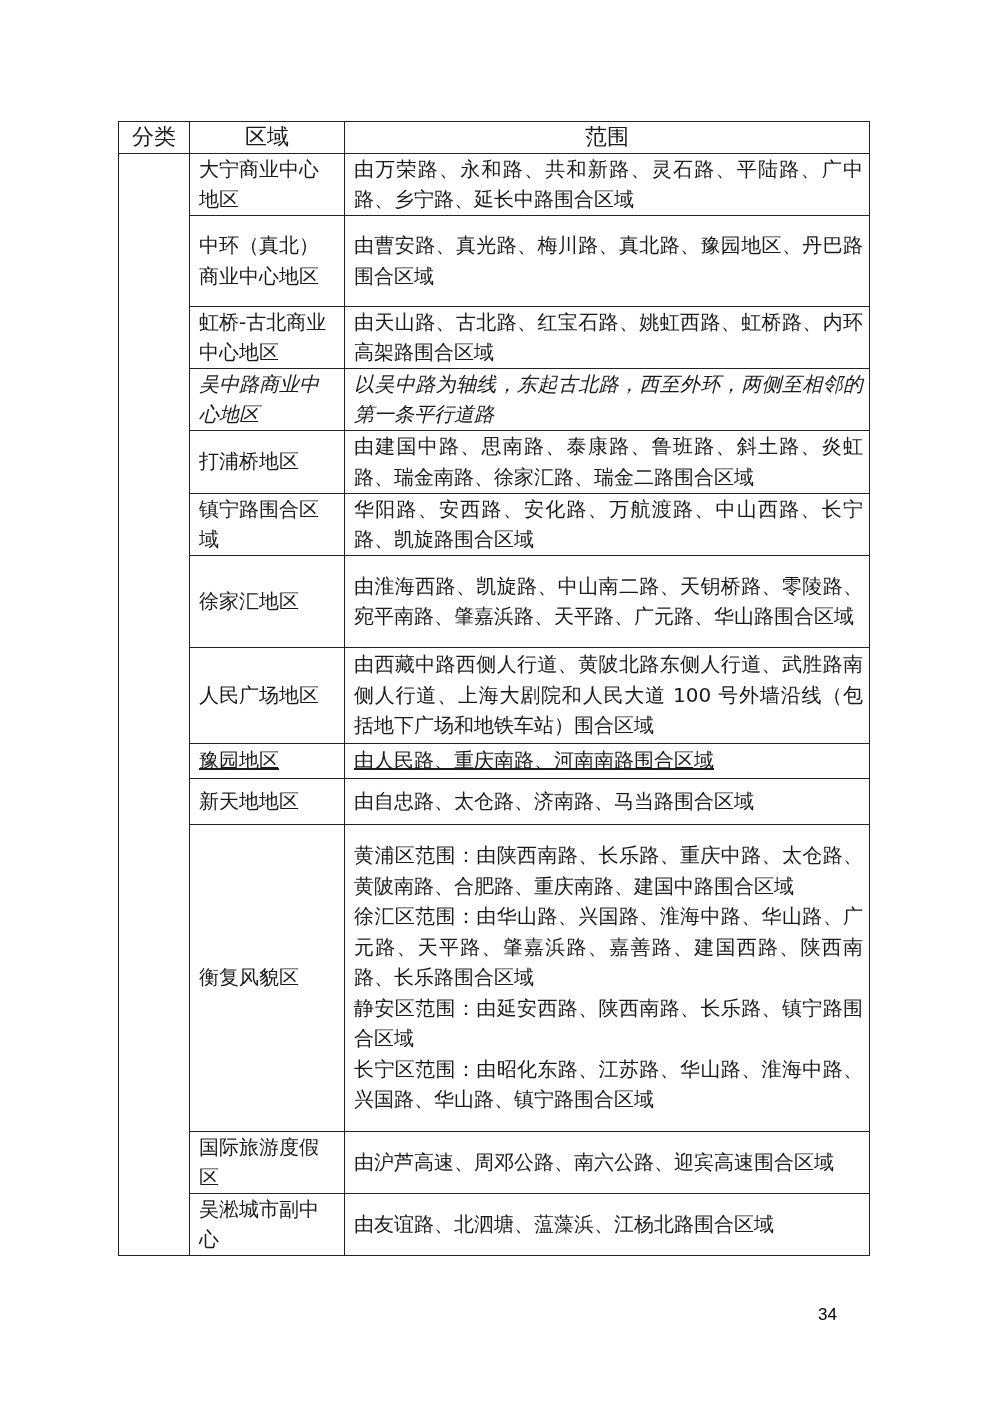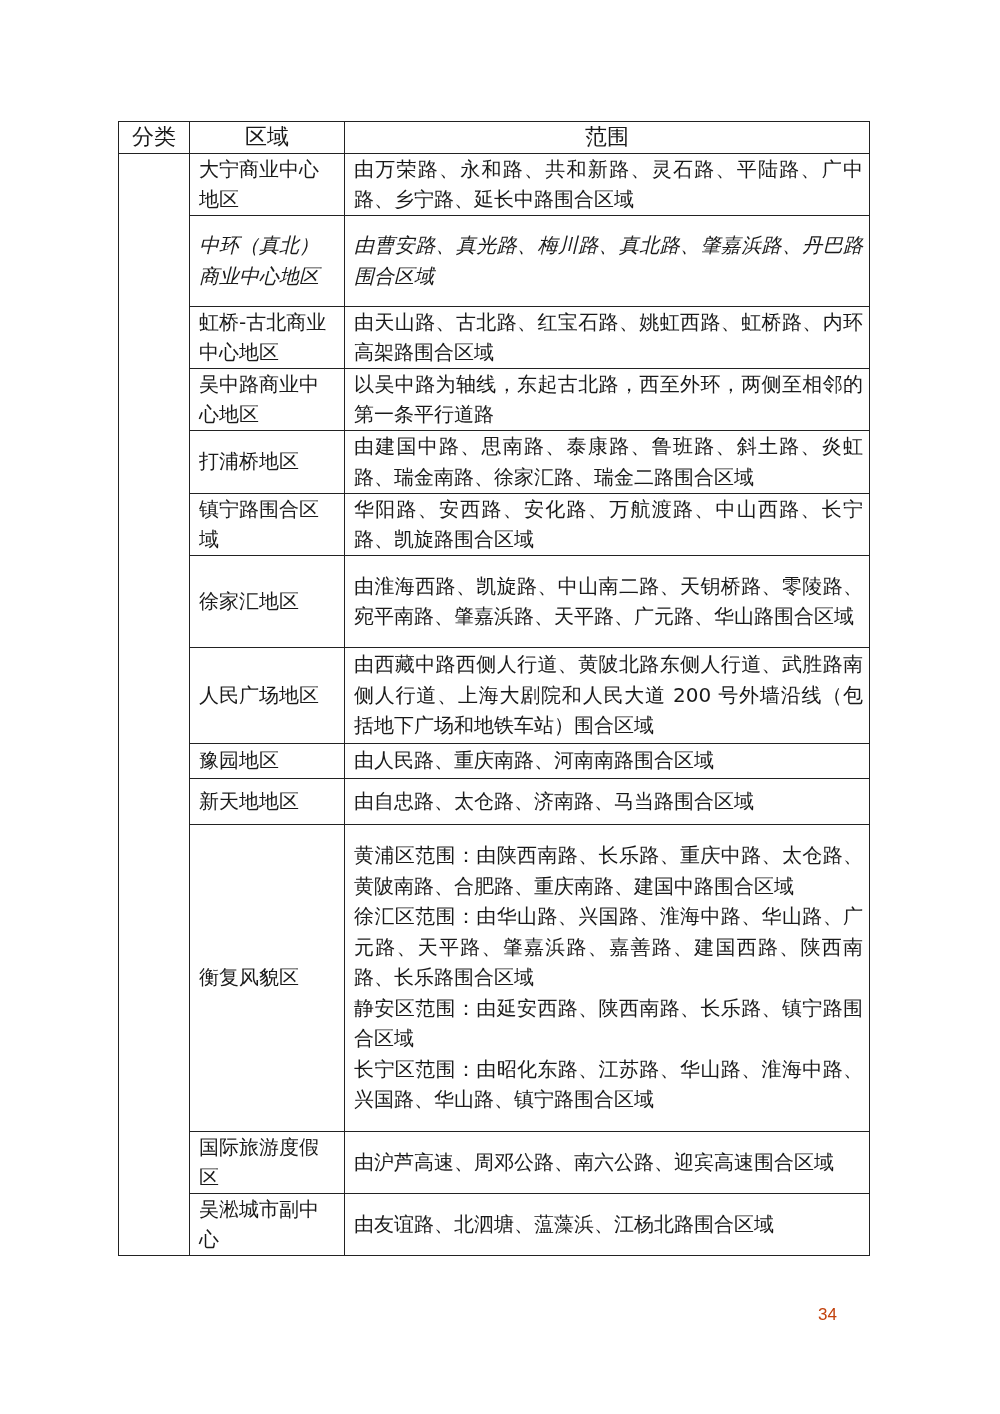--- a/index.html
+++ b/index.html
@@ -22,21 +22,21 @@
   table.zones th { text-align: center; font-size: 22px; height: 30px; padding: 0; }
   col.c1 { width: 71px; }
   col.c2 { width: 155px; }
   col.c3 { width: 525px; }
   td.cat { padding: 0; }
   td.area { padding-left: 9px; padding-right: 2px; }
   td.range { padding-left: 10px; padding-right: 4px; text-align: justify; }
   .sub { display: block; }
   .page-number {
     position: absolute; left: 818px; top: 1305px;
-    font-family: "Liberation Sans", sans-serif; font-size: 17px; color: #c2410c;
+    font-family: "Liberation Sans", sans-serif; font-size: 17px; color: #000000;
   }
 </style>
 </head>
 <body>
 
 <div class="page">
   <table class="zones">
     <colgroup>
         <col class="c1">
         <col class="c2">
@@ -50,33 +50,33 @@
       </tr>
     </thead>
     <tbody id="tbody">
         <tr style="height: 61px;">
           <td class="cat" rowspan="13"></td>
           <td class="area">大宁商业中心地区</td>
           <td class="range">
             <span class="sub">由万荣路、永和路、共和新路、灵石路、平陆路、广中路、乡宁路、延长中路围合区域</span>
           </td>
         </tr>
-        <tr style="height: 91px; font-style: italic;">
+        <tr style="height: 91px;">
           <td class="area">中环（真北）商业中心地区</td>
           <td class="range">
-            <span class="sub">由曹安路、真光路、梅川路、真北路、肇嘉浜路、丹巴路围合区域</span>
+            <span class="sub">由曹安路、真光路、梅川路、真北路、豫园地区、丹巴路围合区域</span>
           </td>
         </tr>
         <tr style="height: 62px; margin-top: 28px;">
           <td class="area">虹桥-古北商业中心地区</td>
           <td class="range">
             <span class="sub">由天山路、古北路、红宝石路、姚虹西路、虹桥路、内环高架路围合区域</span>
           </td>
         </tr>
-        <tr style="height: 62px;">
+        <tr style="height: 62px; font-style: italic;">
           <td class="area">吴中路商业中心地区</td>
           <td class="range">
             <span class="sub">以吴中路为轴线，东起古北路，西至外环，两侧至相邻的第一条平行道路</span>
           </td>
         </tr>
         <tr style="height: 63px;">
           <td class="area">打浦桥地区</td>
           <td class="range">
             <span class="sub">由建国中路、思南路、泰康路、鲁班路、斜土路、炎虹路、瑞金南路、徐家汇路、瑞金二路围合区域</span>
           </td>
@@ -89,24 +89,24 @@
         </tr>
         <tr style="height: 92px;">
           <td class="area">徐家汇地区</td>
           <td class="range">
             <span class="sub">由淮海西路、凯旋路、中山南二路、天钥桥路、零陵路、宛平南路、肇嘉浜路、天平路、广元路、华山路围合区域</span>
           </td>
         </tr>
         <tr style="height: 96px;">
           <td class="area">人民广场地区</td>
           <td class="range">
-            <span class="sub">由西藏中路西侧人行道、黄陂北路东侧人行道、武胜路南侧人行道、上海大剧院和人民大道 200 号外墙沿线（包括地下广场和地铁车站）围合区域</span>
+            <span class="sub">由西藏中路西侧人行道、黄陂北路东侧人行道、武胜路南侧人行道、上海大剧院和人民大道 100 号外墙沿线（包括地下广场和地铁车站）围合区域</span>
           </td>
         </tr>
-        <tr style="height: 35px;">
+        <tr style="height: 35px; text-decoration: underline;">
           <td class="area">豫园地区</td>
           <td class="range">
             <span class="sub">由人民路、重庆南路、河南南路围合区域</span>
           </td>
         </tr>
         <tr style="height: 46px; margin-top: 26px;">
           <td class="area">新天地地区</td>
           <td class="range">
             <span class="sub">由自忠路、太仓路、济南路、马当路围合区域</span>
           </td>

